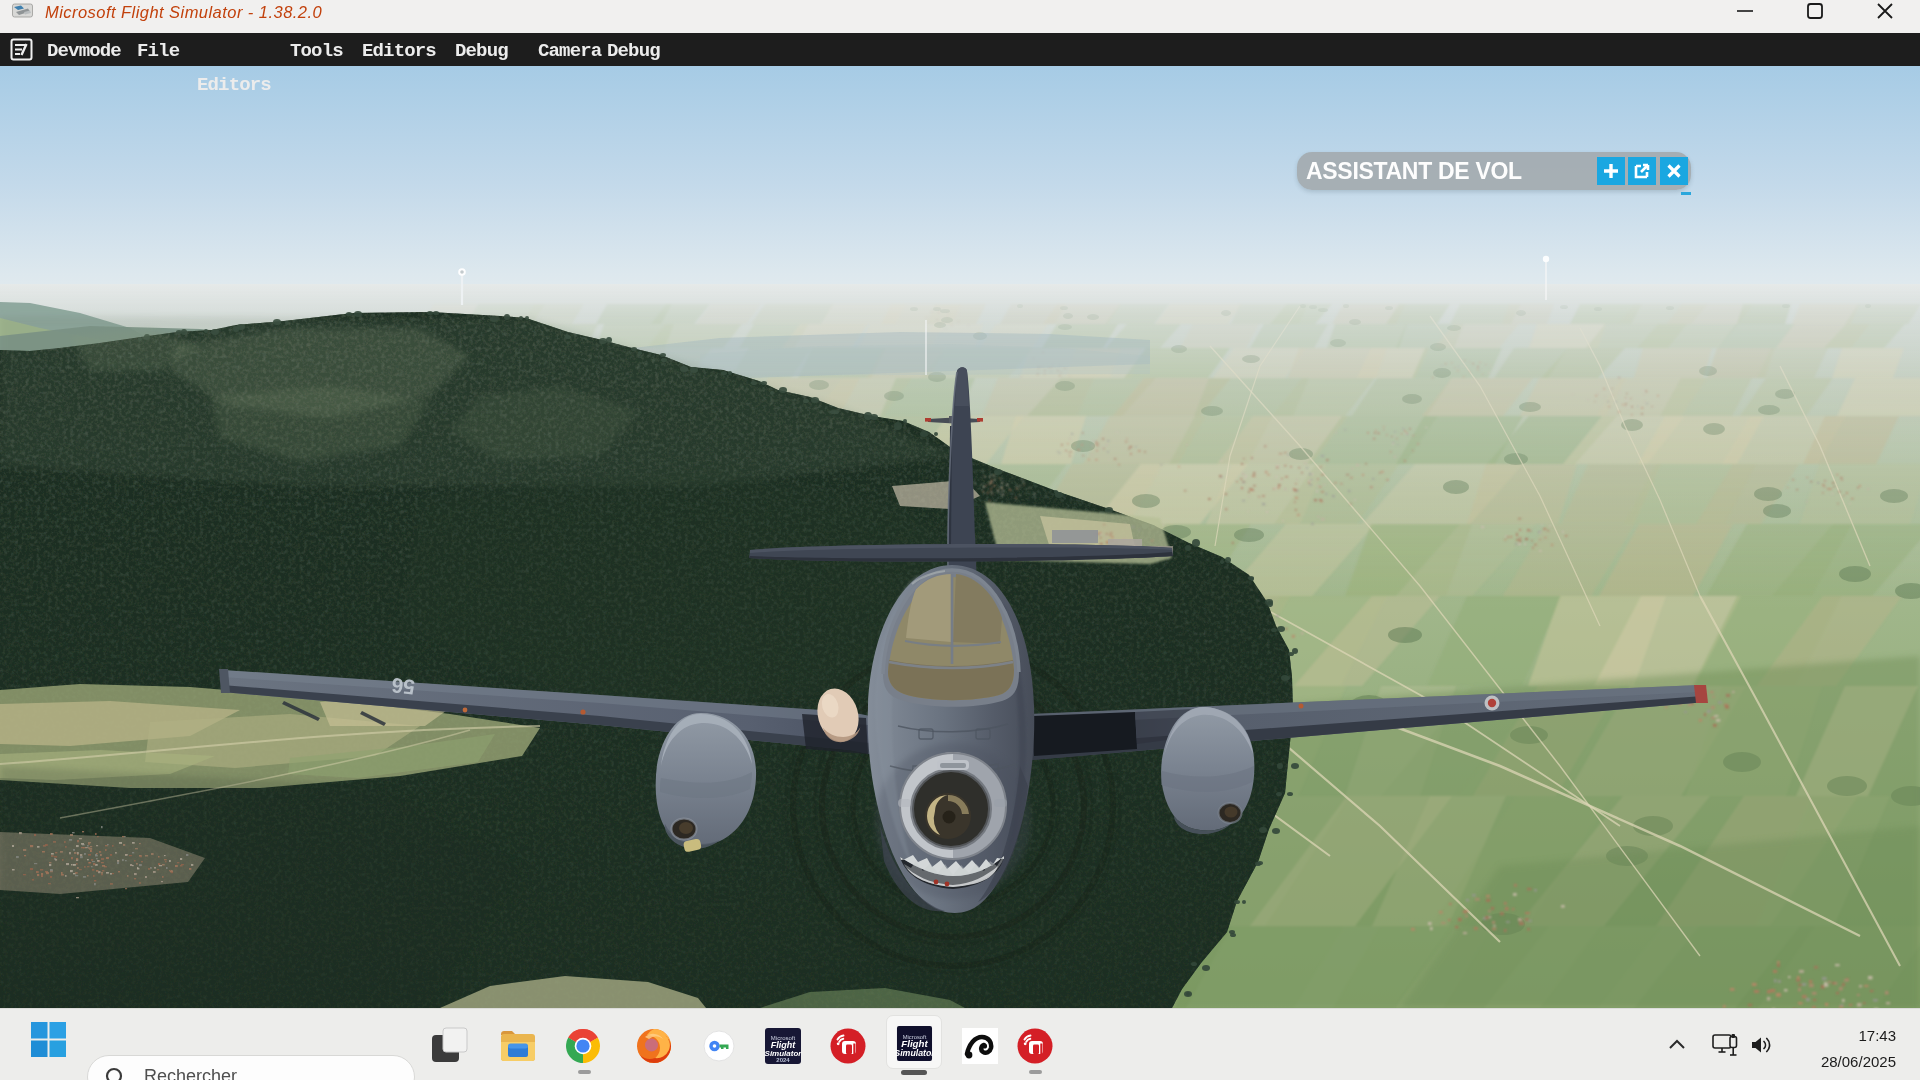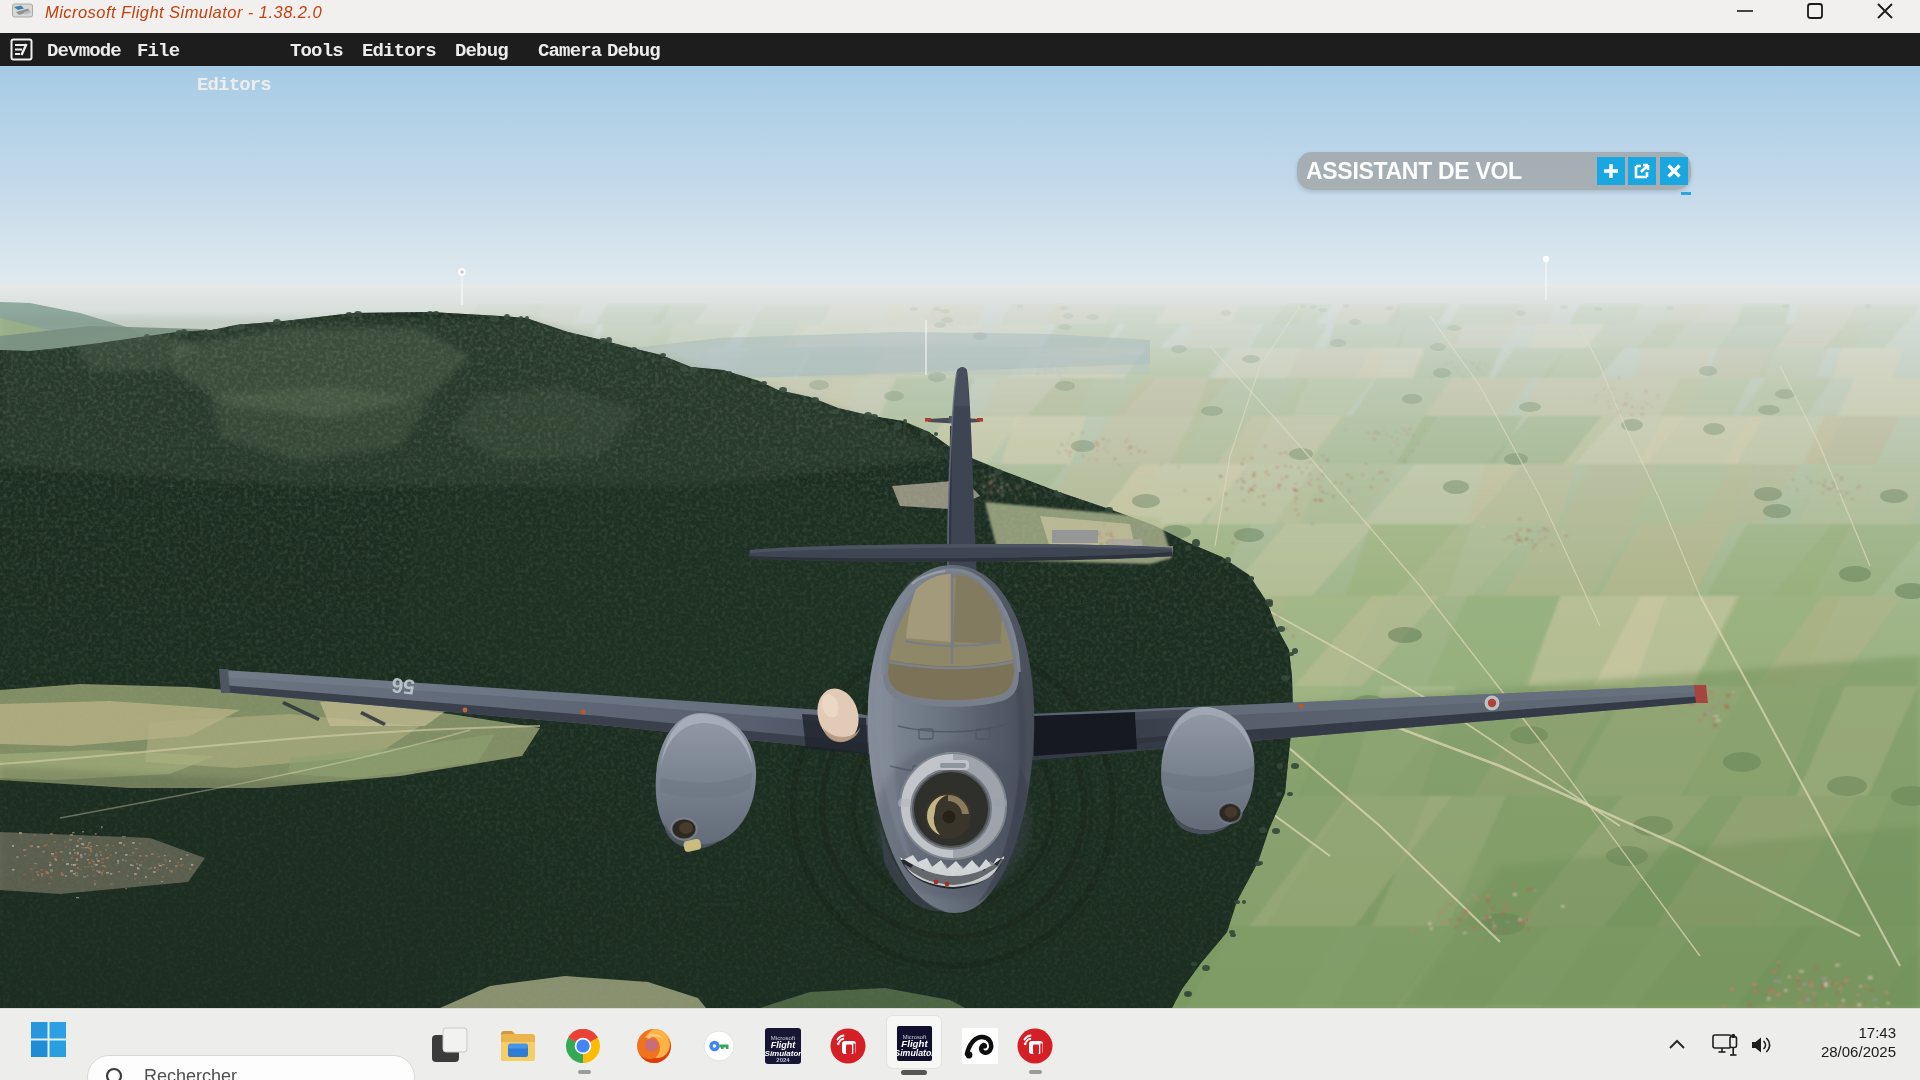--- a/index.html
+++ b/index.html
@@ -8,21 +8,21 @@
 #titlebar .ttl{position:absolute;left:45px;top:3px;font-size:16.5px;color:#c2410c;letter-spacing:0.45px;font-style:italic;}
 #appicon{position:absolute;left:11px;top:3px;width:23px;height:15px;}
 .winbtn{position:absolute;top:0;width:22px;height:22px;}
 #menubar{position:absolute;left:0;top:33px;width:1920px;height:33px;background:#1d1d1d;}
 #menubar .mi{position:absolute;top:7px;font-family:"Liberation Mono",monospace;font-weight:bold;font-size:19px;color:#ececec;letter-spacing:-0.85px;}
 #scene{position:absolute;left:0;top:66px;width:1920px;height:942px;}
 #taskbar{position:absolute;left:0;top:1008px;width:1920px;height:72px;background:#ededeb;border-top:1px solid #dcdcda;}
 #search{position:absolute;left:87px;top:14px;width:328px;height:44px;background:#fdfdfd;border:1px solid #d8d8d6;border-radius:22px;margin-top:32px;}
 #search .stxt{position:absolute;left:56px;top:10px;font-size:18px;color:#4f4f4f;}
 .tico{position:absolute;top:18px;width:38px;height:38px;}
-#clock{position:absolute;top:1023px;right:24px;text-align:right;font-size:15px;color:#1b1b1b;line-height:19px;}
+#clock{position:absolute;top:1023px;right:24px;text-align:right;font-size:15px;color:#1b1b1b;line-height:26px;}
 .runline{position:absolute;top:61px;height:4px;border-radius:2px;background:#9b9b9b;}
 </style></head>
 <body>
 
 <div id="scene">
 <svg width="1920" height="942" viewBox="0 0 1920 942">
 <defs>
 <linearGradient id="sky" x1="0" y1="0" x2="0" y2="1">
   <stop offset="0" stop-color="#a6cbe5"></stop>
   <stop offset="0.45" stop-color="#c3d9ea"></stop>

